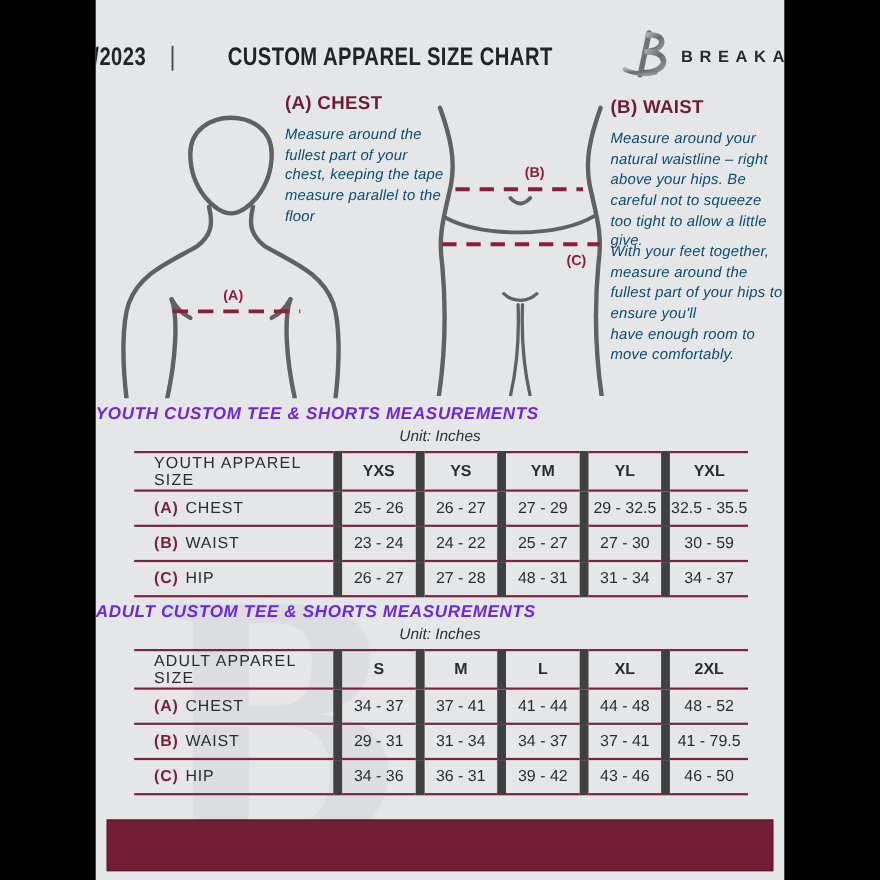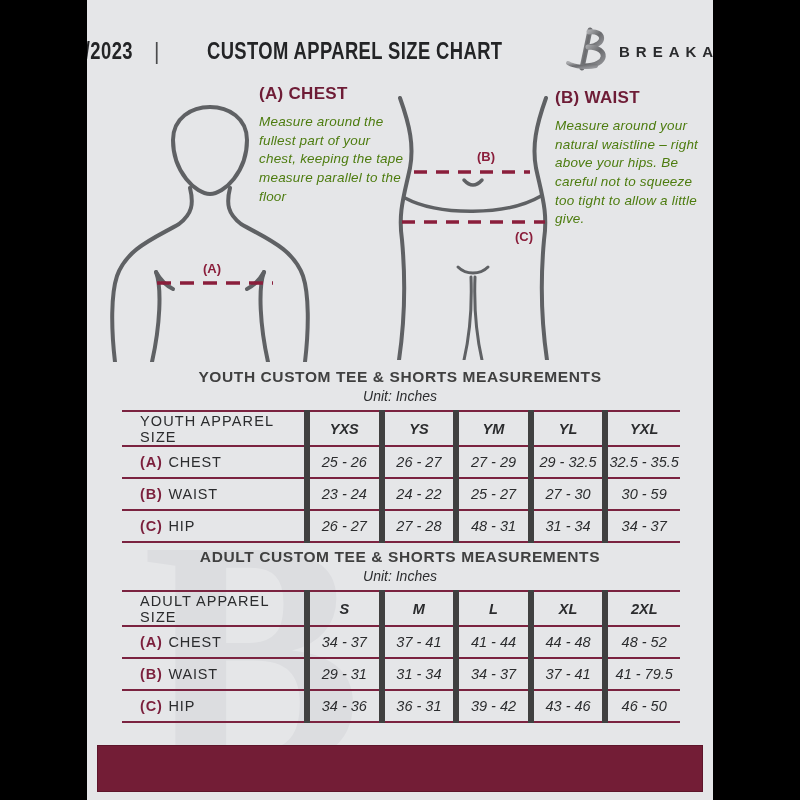--- a/index.html
+++ b/index.html
@@ -15,37 +15,37 @@
              font-weight:bold;font-size:23px;white-space:nowrap;}
   .hdr-title .cond{display:inline-block;transform:scaleX(.8);letter-spacing:.5px;}
   .hdr-div{font-weight:400;color:#4a4b4d;font-size:21px;transform:scaleY(1.15);}
   .brand{display:flex;align-items:center;gap:12px;}
   .brand-name{font-weight:bold;font-size:15px;letter-spacing:6px;color:#2a2b2d;}
 
   
   .fig{position:absolute;}
   .measure-head{font-weight:bold;font-size:17px;color:#6e1c36;letter-spacing:.3px;
                 margin:0 0 9px 0;}
-  .measure-body{font-style:italic;font-size:13.5px;line-height:1.38;color:#4d7c0f;
+  .measure-body{font-style:italic;font-size:13.5px;line-height:1.38;color:#0c4a6e;
                 letter-spacing:.2px;margin:0;white-space:pre-line;}
   .measure-block{position:absolute;}
 
   
-  .section-title{position:absolute;left:0;right:0;text-align:center;
-                 font-weight:bold;font-size:15.5px;letter-spacing:.6px;color:#404040;}
+  .section-title{position:absolute;left:0;right:0;text-align:left;
+                 font-weight:bold;font-size:15.5px;letter-spacing:.6px;color:#6d28d9;font-style:italic;}
   .section-unit{position:absolute;left:0;right:0;text-align:center;
                 font-style:italic;font-size:14px;color:#2d2e30;}
   table.size{position:absolute;left:35px;width:558px;border-collapse:collapse;
              table-layout:fixed;}
   table.size col.lbl{width:185px;}
   table.size th,table.size td{border-top:2px solid #7b2340;padding:0;height:30px;
              text-align:center;vertical-align:middle;color:#2b2c2e;font-size:14.5px;margin-top:48px;}
   table.size tr:first-child th{height:33px;}
   table.size tr:last-child td{border-bottom:2px solid #7b2340;}
-  table.size th+th,table.size td+td{border-left:6px solid #404040;font-style:italic;}
+  table.size th+th,table.size td+td{border-left:8px solid #404040;}
   table.size .label-col{text-align:left;padding-left:18px;}
   th.apparel-size{font-weight:normal;font-size:14px;letter-spacing:1.1px;color:#3b3c3e;}
   th.size-col{font-weight:bold;font-size:15px;color:#27282a;}
   td.row-label-cell{font-size:15px;letter-spacing:.8px;color:#2f3032;}
   td.row-label-cell .pfx{font-weight:bold;color:#7b1f3c;margin-right:6px;}
 
   
   .watermark{position:absolute;left:55px;top:520px;font-family:"Liberation Serif",serif;
              font-weight:bold;font-size:330px;line-height:.82;color:#dcdde0;
              z-index:0;user-select:none;}
@@ -125,20 +125,22 @@
       <p class="measure-head">(A) CHEST</p>
       <p class="measure-body">Measure around the fullest part of your chest, keeping the tape measure parallel to the floor</p>
     </div>
 
     <div class="measure-block" style="left:468px;top:88px;width:152px;">
       <p class="measure-head">(B) WAIST</p>
       <p class="measure-body">Measure around your natural waistline – right above your hips. Be careful not to squeeze too tight to allow a little give.</p>
     </div>
 
     <div class="measure-block" style="left:468px;top:220px;width:158px;">
+      <p class="measure-body">With your feet together, measure around the fullest part of your hips to ensure you'll
+have enough room to move comfortably.</p>
     </div>
 
     <div class="section-title" style="top:368px;">YOUTH CUSTOM TEE &amp; SHORTS MEASUREMENTS</div>
     <div class="section-unit" style="top:388px;">Unit: Inches</div>
     <table class="size" style="top:410px;">
       <colgroup>
           <col class="lbl">
           <col>
           <col>
           <col>

